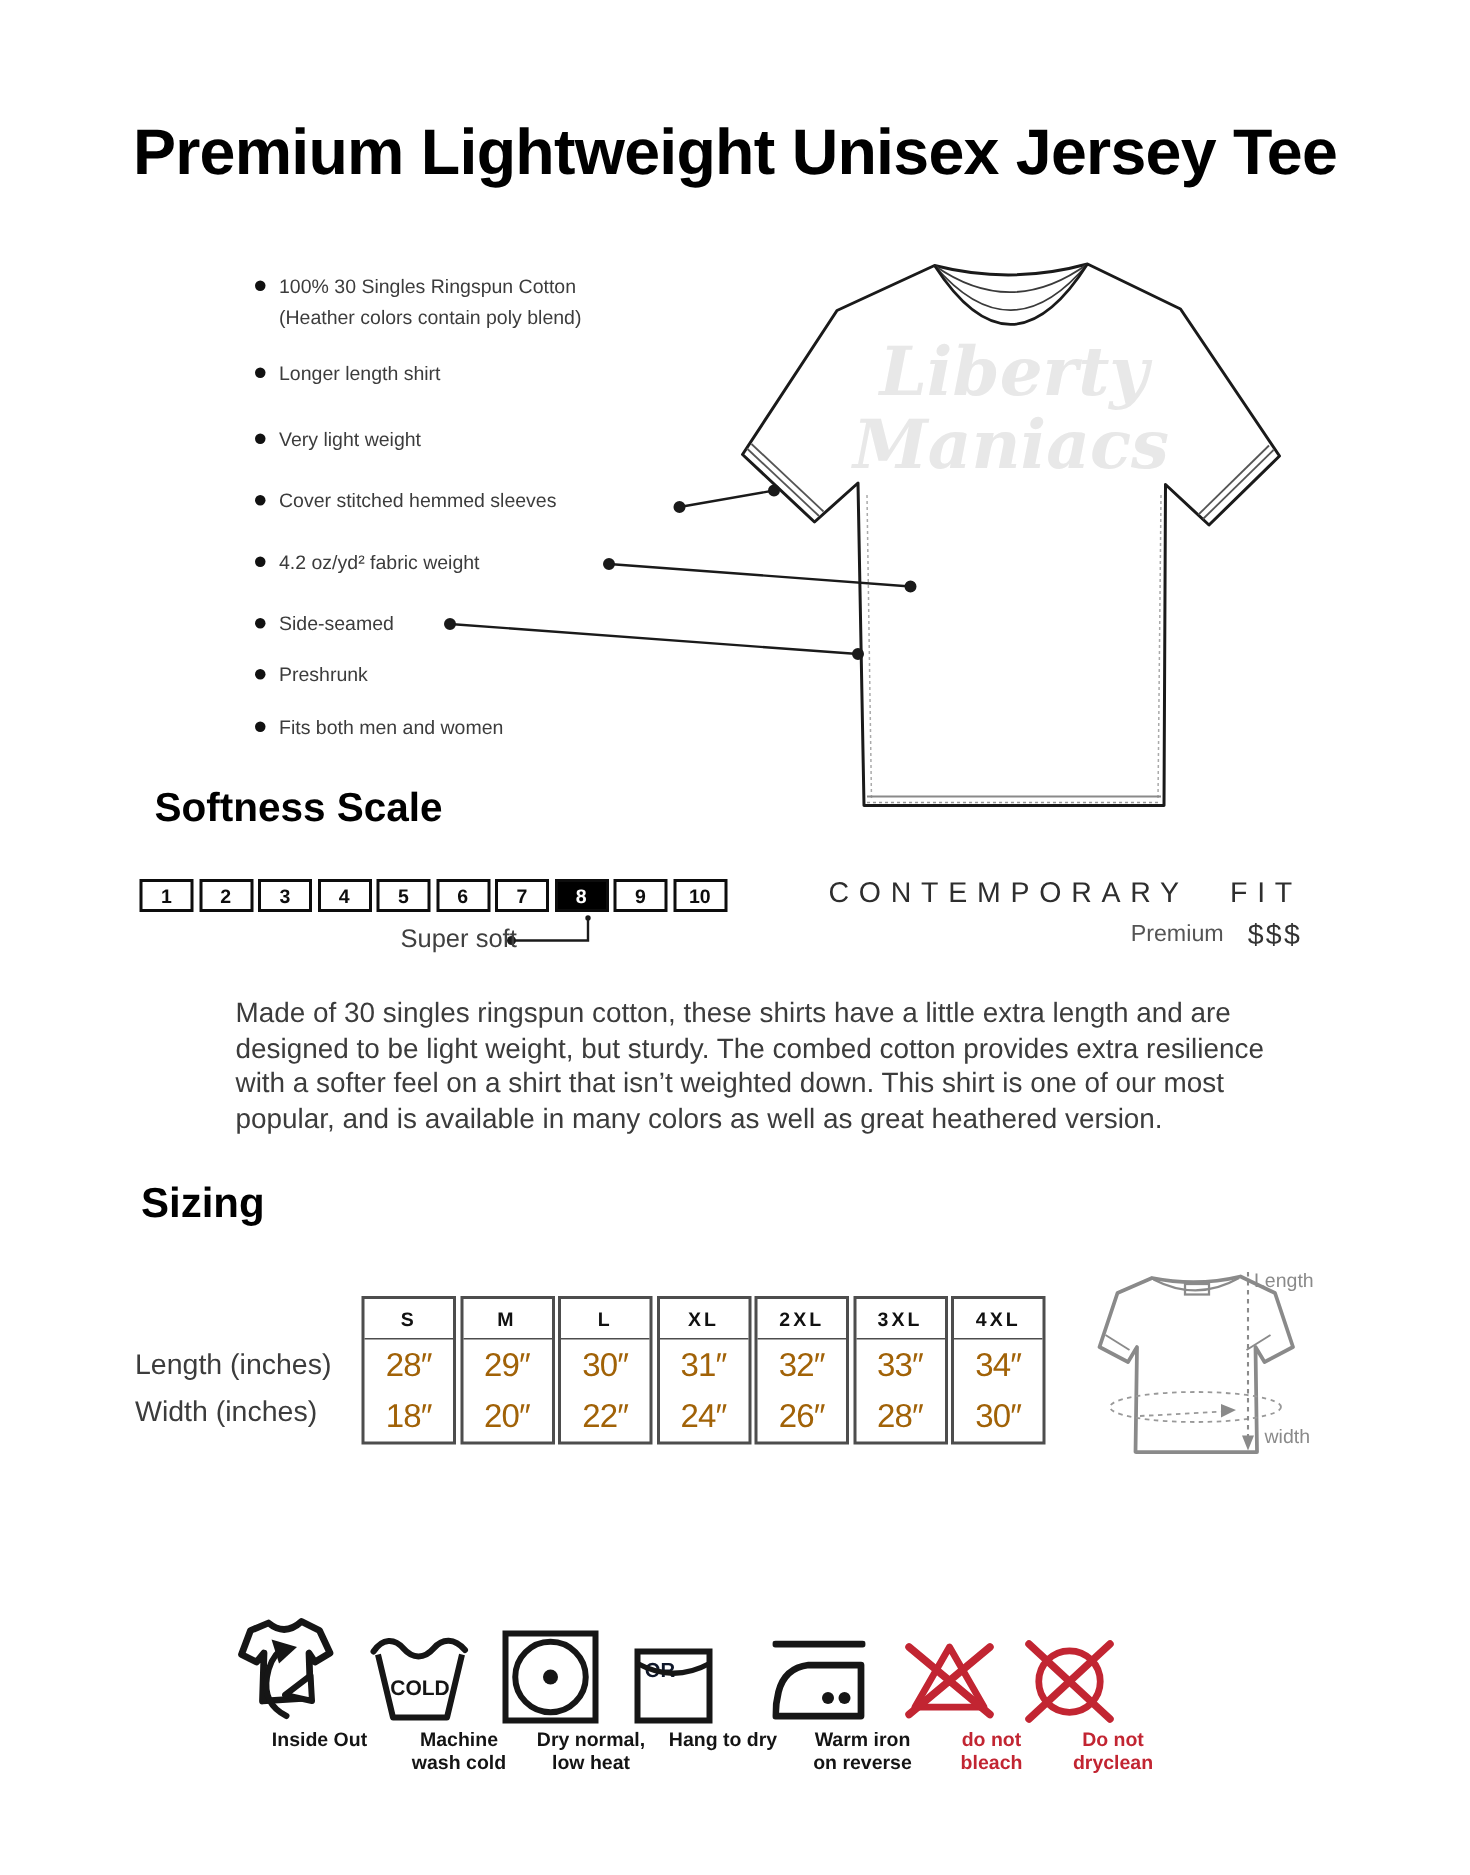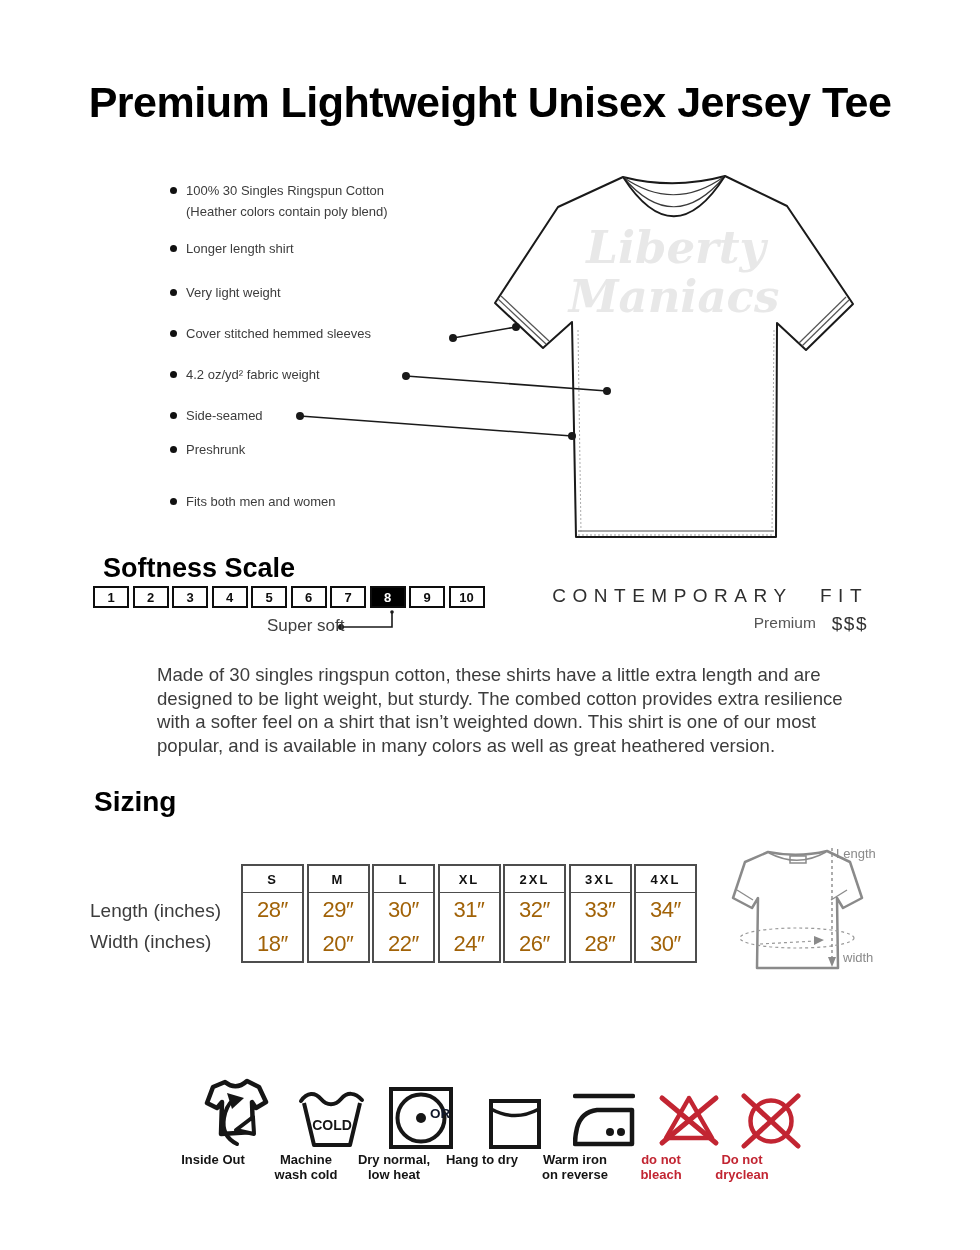--- a/index.html
+++ b/index.html
@@ -7,21 +7,21 @@
         font-family:"Liberation Sans",sans-serif;color:#3c3c3c;}
   
   .title{position:absolute;top:78px;left:0;right:0;text-align:center;
          font-size:43px;font-weight:bold;color:#000;letter-spacing:-0.5px;}
   
   .feature{position:absolute;left:186px;font-size:13px;line-height:21px;color:#3c3c3c;}
   .feature::before{content:"";position:absolute;left:-16px;top:7px;width:7px;height:7px;
                    border-radius:50%;background:#111;}
   .feature .sub{display:block;}
   
-  .soft-head{position:absolute;left:103px;top:553px;font-size:27px;font-weight:bold;color:#000;}
+  .soft-head{position:absolute;left:103px;top:523px;font-size:27px;font-weight:bold;color:#000;}
   .scale{position:absolute;left:93px;top:586px;display:flex;gap:3.5px;}
   .scale .box{box-sizing:border-box;width:36px;height:22px;border:2.5px solid #0d0d0d;background:#fff;
               display:flex;align-items:center;justify-content:center;
               font-size:13px;font-weight:bold;color:#0d0d0d;}
   .scale .box.selected{background:#000;color:#fff;}
   .soft-note{position:absolute;left:267px;top:616px;font-size:17px;color:#404040;}
   
   .fit-line{position:absolute;right:112px;top:585px;font-size:19px;color:#2e2e2e;
             letter-spacing:6.5px;word-spacing:16px;}
   .fit-sub{position:absolute;right:112px;top:613px;text-align:right;}
@@ -36,21 +36,21 @@
   .size-table{position:absolute;left:241px;top:864px;display:flex;gap:2.5px;}
   .size-col{box-sizing:border-box;width:63px;border:2px solid #4d4d4d;background:#fff;}
   .size-col .hd{height:26px;border-bottom:1.5px solid #4d4d4d;display:flex;align-items:center;
                 justify-content:center;font-size:13px;font-weight:bold;color:#111;letter-spacing:2px;}
   .size-col .val{height:34px;display:flex;align-items:center;justify-content:center;
                  font-size:22px;color:#a16207;letter-spacing:-0.5px;}
   
   .care-note{position:absolute;left:0;right:0;top:1022px;text-align:center;
              font-size:16.5px;color:#3c3c3c;}
   .care-item{position:absolute;top:1074px;width:120px;text-align:center;}
-  .care-item .icon-wrap{height:76px;display:flex;align-items:flex-end;justify-content:flex-end;}
+  .care-item .icon-wrap{height:76px;display:flex;align-items:flex-end;justify-content:flex-start;}
   .care-label{margin-top:3px;font-size:13px;font-weight:bold;line-height:14.5px;color:#141414;}
   .care-label span{display:block;text-align:center;}
   .care-label.red{color:#c22532;}
   .or-word{position:absolute;left:425px;top:1106px;width:30px;text-align:center;
            font-size:13.5px;font-weight:bold;color:#0f172a;}
   svg{display:block;}
   #art{position:absolute;left:0;top:0;pointer-events:none;}
 </style>
 </head>
 <body>
@@ -126,21 +126,21 @@
   <div class="feature" style="top:282px">
     <span>Very light weight</span></div>
   <div class="feature" style="top:323px">
     <span>Cover stitched hemmed sleeves</span></div>
   <div class="feature" style="top:364px">
     <span>4.2 oz/yd² fabric weight</span></div>
   <div class="feature" style="top:405px">
     <span>Side-seamed</span></div>
   <div class="feature" style="top:439px">
     <span>Preshrunk</span></div>
-  <div class="feature" style="top:491px">
+  <div class="feature" style="top:474px">
     <span>Fits both men and women</span></div>
 
   <div class="soft-head">Softness Scale</div>
   <div class="scale">
     <div class="box">1</div>
     <div class="box">2</div>
     <div class="box">3</div>
     <div class="box">4</div>
     <div class="box">5</div>
     <div class="box">6</div>

